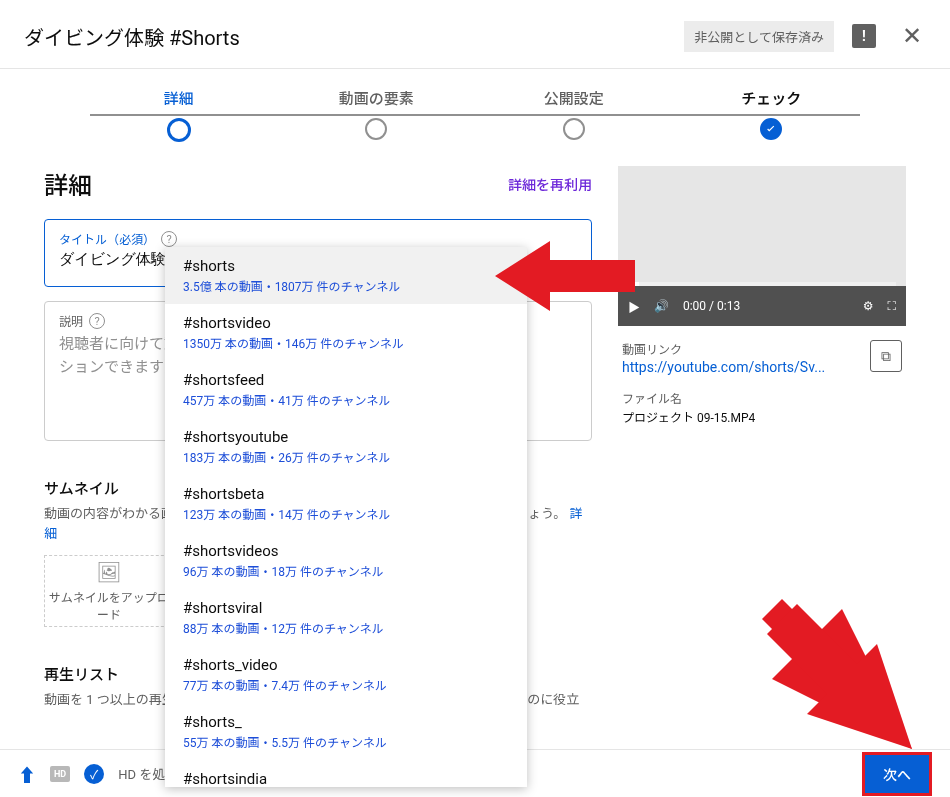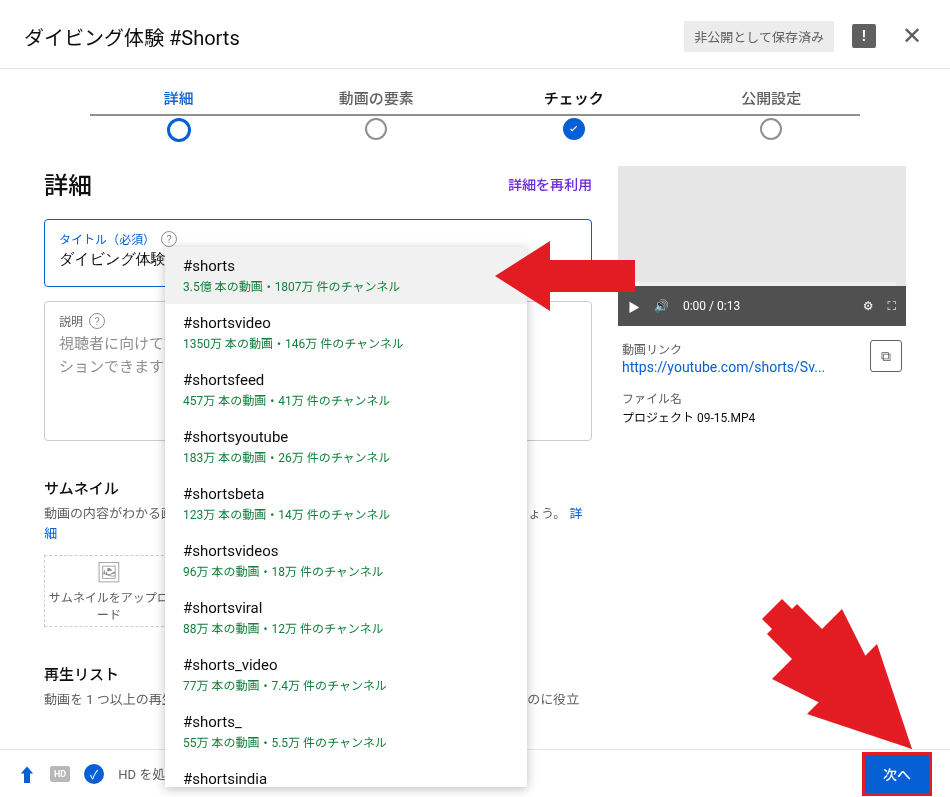--- a/index.html
+++ b/index.html
@@ -36,21 +36,21 @@
 .field-label { font-size: 12px; color: #065fd4; display: flex; align-items: flex-end; gap: 6px; }
 .field-desc .field-label { color: #606060; }
 .field-input { font-size: 15px; color: #0d0d0d; margin-top: 4px; border: none; outline: none; width: 100%; background: transparent; }
 .field-placeholder { color: #909090; font-size: 15px; margin-top: 4px; line-height: 1.5; }
 .help-icon { width: 16px; height: 16px; border: 1.5px solid #909090; border-radius: 50%; display: inline-flex; align-items: center; justify-content: center; font-size: 11px; color: #909090; }
 
 .suggestions { position: absolute; top: 247px; left: 165px; width: 362px; background: #fff; box-shadow: 0 2px 10px rgba(0,0,0,0.25); z-index: 20; max-height: 540px; overflow: hidden; }
 .sugg-item { padding: 10px 18px 10px 18px; cursor: pointer; }
 .sugg-item.first { background: #f1f1f1; }
 .sugg-tag { font-size: 15px; color: #0d0d0d; }
-.sugg-meta { font-size: 12px; color: #15803d; margin-top: 2px; }
+.sugg-meta { font-size: 12px; color: #1d4ed8; margin-top: 2px; }
 
 .sub-section { margin-top: 36px; }
 .sub-title { font-size: 15px; font-weight: 500; margin-bottom: 6px; }
 .sub-desc { font-size: 13px; color: #606060; line-height: 1.5; }
 .sub-desc .link { color: #065fd4; cursor: pointer; }
 
 .thumb-upload { width: 130px; height: 72px; border: 1px dashed #ccc; display: flex; flex-direction: column; align-items: center; justify-content: center; color: #606060; font-size: 12px; margin-top: 12px; cursor: pointer; text-align: center; }
 .thumb-upload .ico { font-size: 20px; margin-bottom: 4px; color: #909090; }
 
 .preview { width: 288px; }
@@ -92,31 +92,31 @@
 <div class="stepper">
   <div class="stepper-line"></div>
   <div class="step active">
     <div class="step-label">詳細</div>
     <div class="step-circle"></div>
   </div>
   <div class="step">
     <div class="step-label">動画の要素</div>
     <div class="step-circle"></div>
   </div>
+  <div class="step">
+    <div class="step-label">公開設定</div>
+    <div class="step-circle"></div>
+  </div>
   <div class="step complete bold">
     <div class="step-label">チェック</div>
     <div class="step-circle">
         <svg class="check" viewBox="0 0 24 24">
           <path fill="#fff" d="M9 16.2l-3.5-3.5 1.4-1.4L9 13.4l7.1-7.1 1.4 1.4z"></path>
         </svg>
       </div>
-  </div>
-  <div class="step">
-    <div class="step-label">公開設定</div>
-    <div class="step-circle"></div>
   </div>
 </div>
 
 <div class="content">
   <div class="left">
     <div class="section-row">
       <div class="section-title">詳細</div>
       <div class="reuse-link">詳細を再利用</div>
     </div>
 

